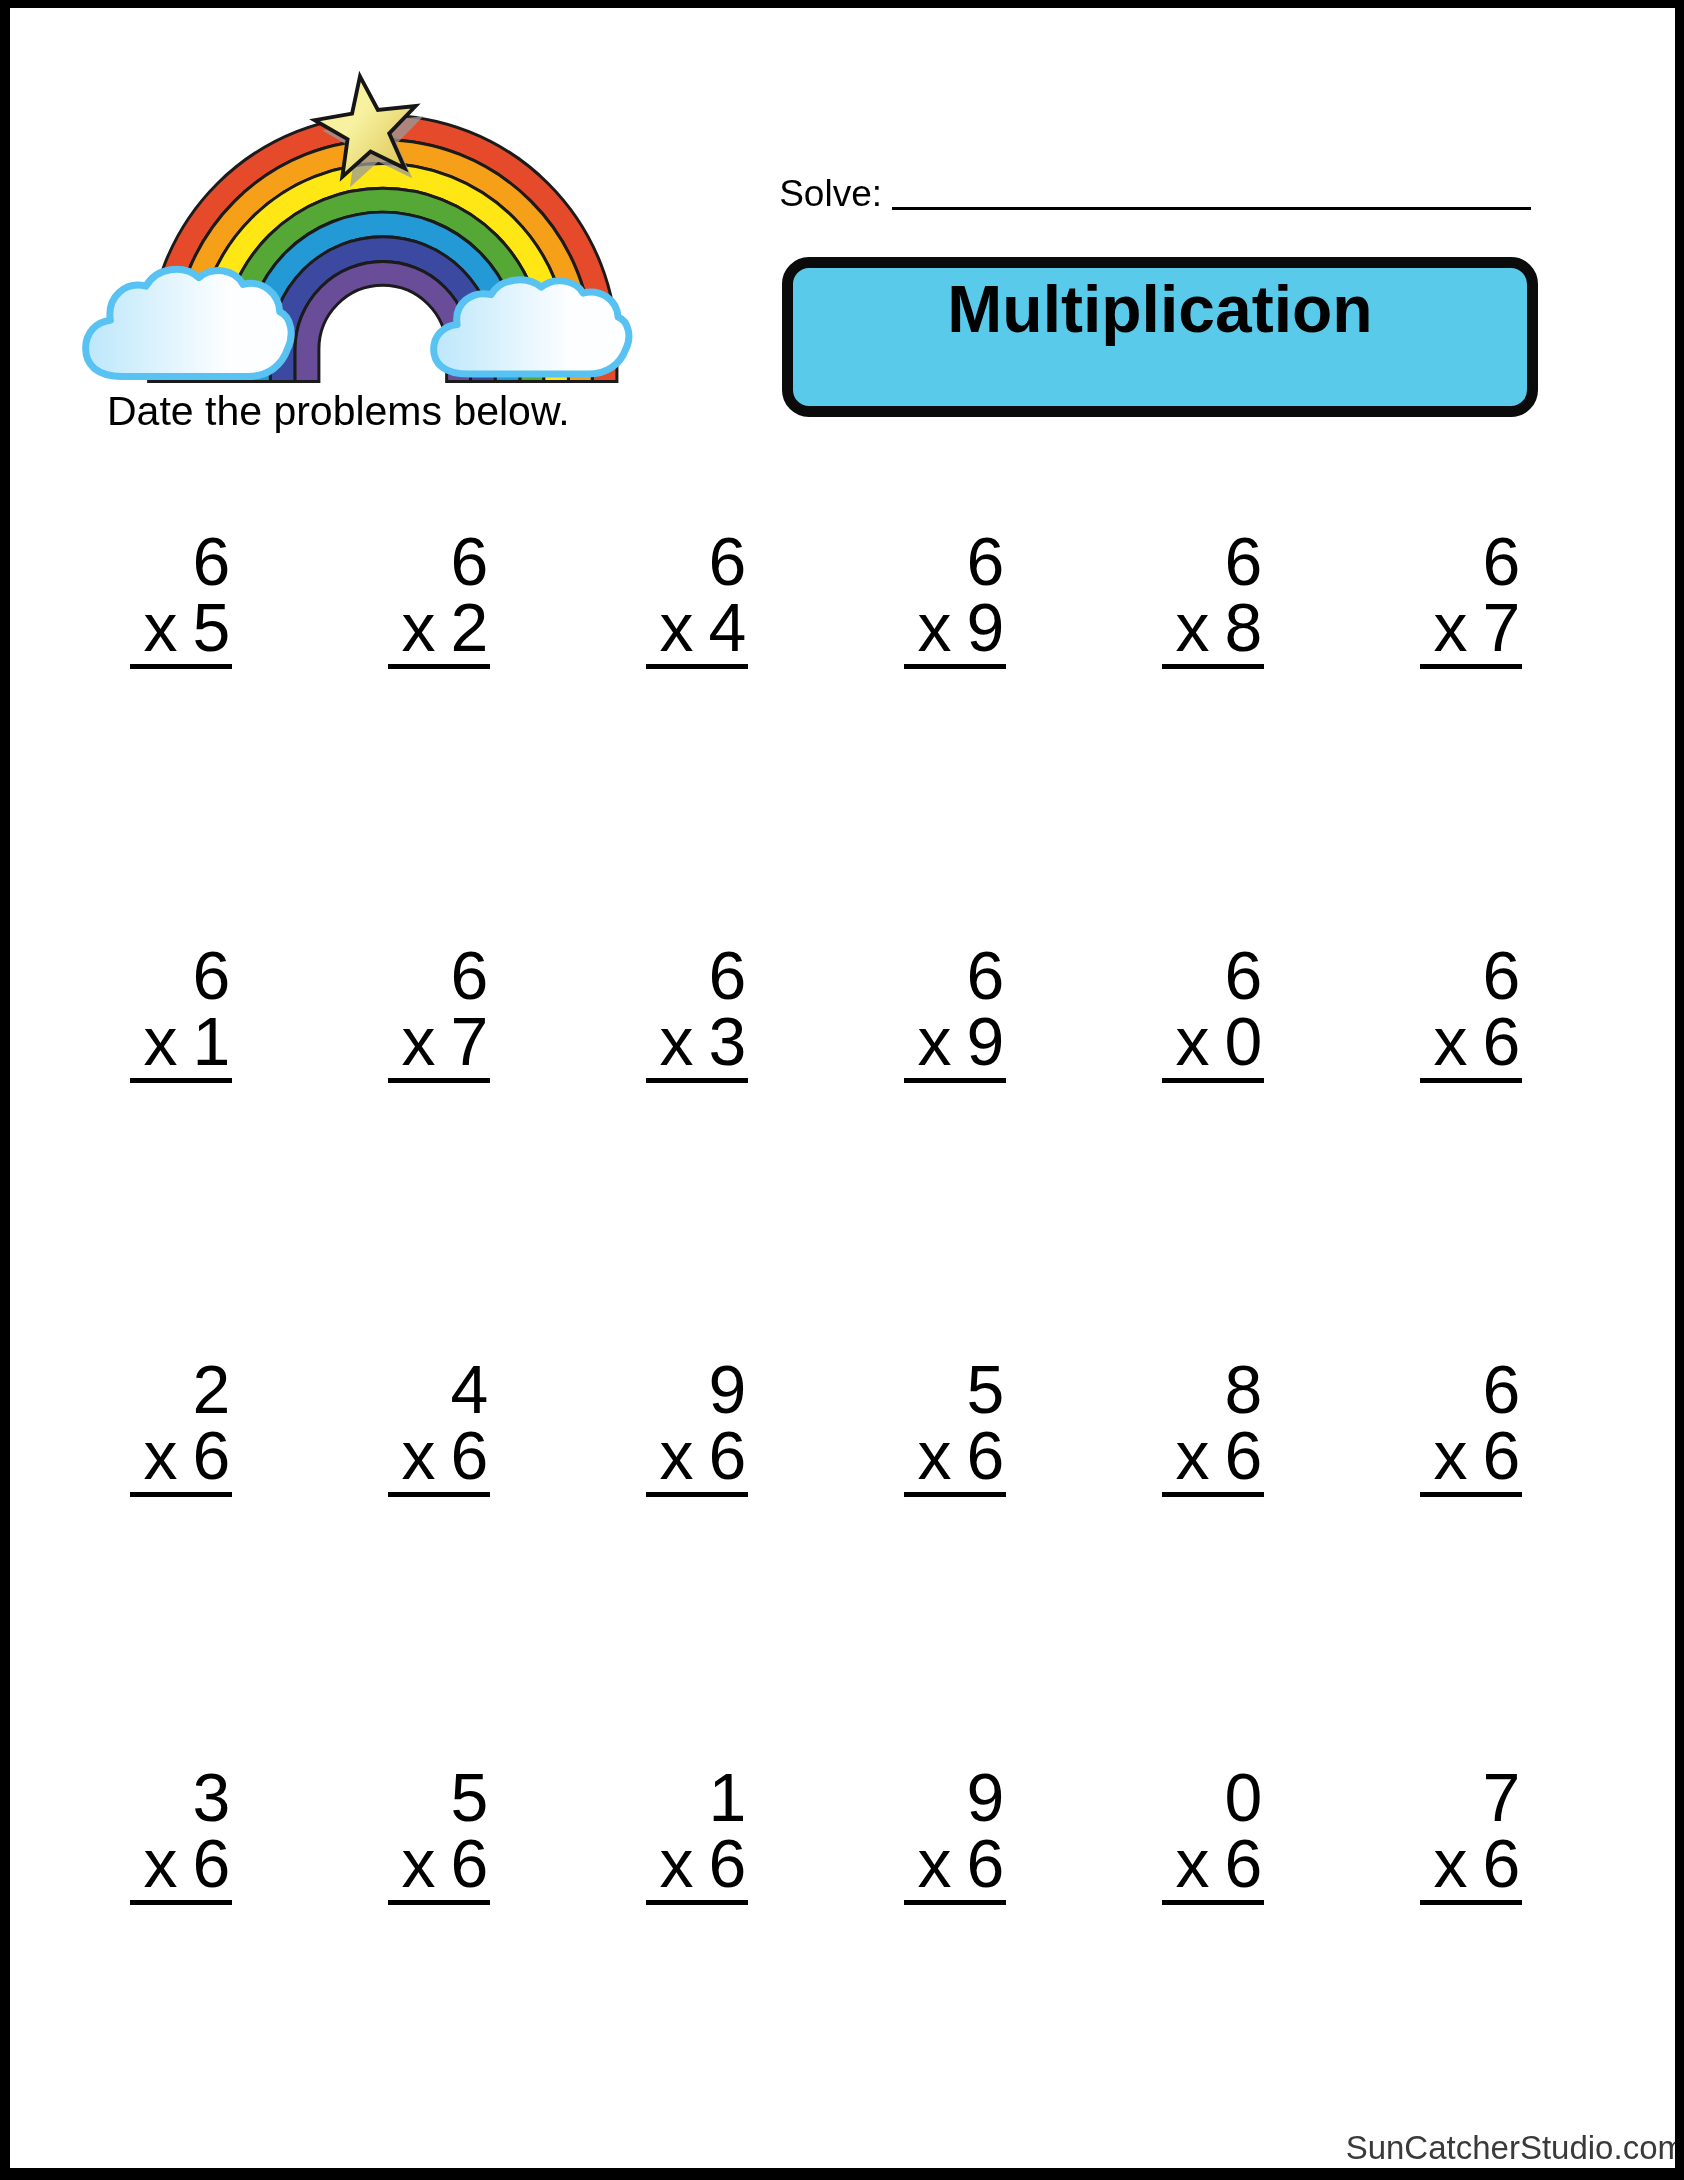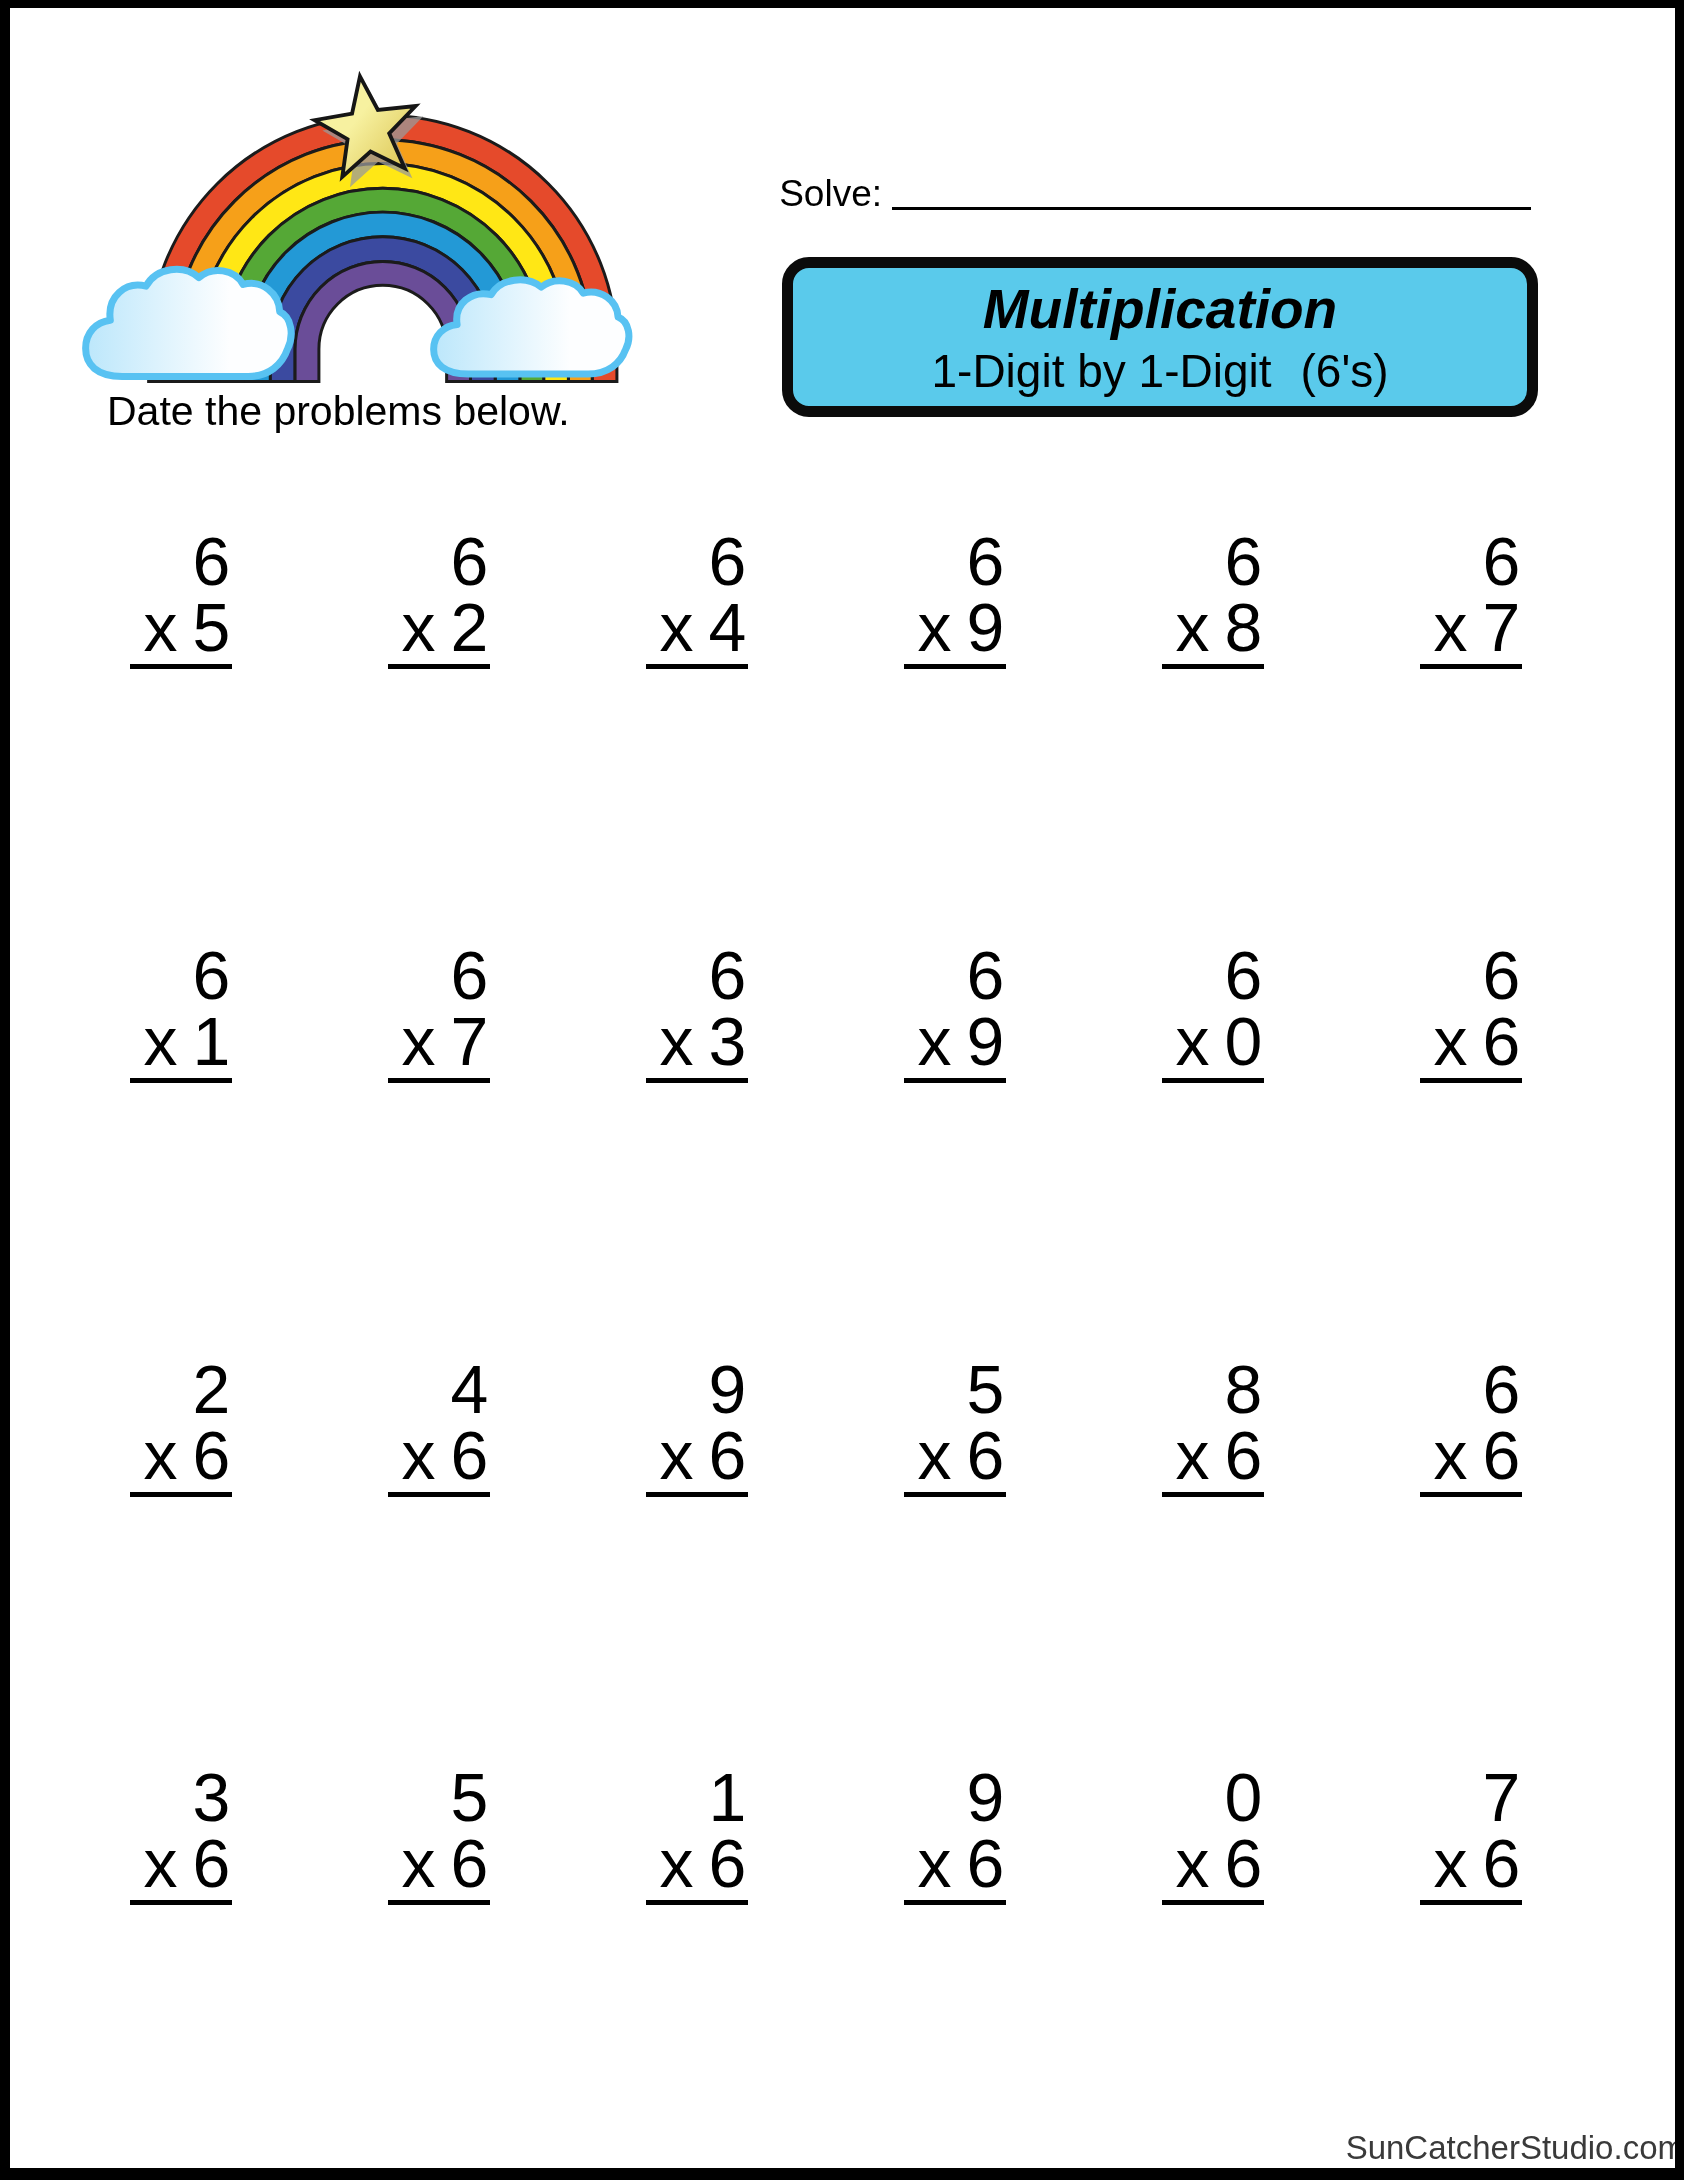--- a/index.html
+++ b/index.html
@@ -19,21 +19,21 @@
   .field-row.name { top:107px; }
   .field-row.date { top:174px; }
   .flabel { width:124px; text-align:right; font-size:37px; line-height:39px; }
   .fline  { flex:1; margin-left:10.2px; border-bottom:3.4px solid #000; margin-bottom:2.6px; }
   
   .title-box {
     position:absolute; left:782px; top:257px; width:756px; height:160px;
     border:11px solid #0b0b0b; border-radius:27px; text-align:center;
     background:#5ACAEB;
   }
-  .tb-title { font-size:55px; line-height:73px; font-weight:700; margin-top:5.1px;font-style:italic; }
+  .tb-title { font-size:66px; line-height:73px; font-weight:700; margin-top:5.1px; }
   .tb-sub   { font-size:46px; line-height:48px; margin-top:0.9px; }
   .tb-sub .suffix { margin-left:29px; }
   
   .instruction { position:absolute; left:107px; top:390px; font-size:41px; line-height:43px; }
   
   .problems { position:absolute; inset:0; }
   .prob-row { position:absolute; left:130px; width:1392px; display:flex; justify-content:space-between; }
   .prob-row:nth-of-type(1) { top:531px; }
   .prob-row:nth-of-type(2) { top:945px; }
   .prob-row:nth-of-type(3) { top:1359px; }
@@ -93,23 +93,20 @@
     </g>
   </svg>
 
   <div class="field-row date">
     <div class="flabel">Solve:</div>
     <div class="fline"></div>
   </div>
 
   <div class="title-box" style="background: rgb(90, 202, 235); border-color: rgb(11, 11, 11);">
     <div class="tb-title">Multiplication</div>
-    <div class="tb-sub">
-      <span>1-Digit by 1-Digit</span><span class="suffix">(6's)</span>
-    </div>
   </div>
 
   <div class="instruction">Date the problems below.</div>
 
   <div class="problems">
       <div class="prob-row">
         <div class="prob">
           <div class="l1">6</div>
           <div class="l2">
             <span>x</span>

